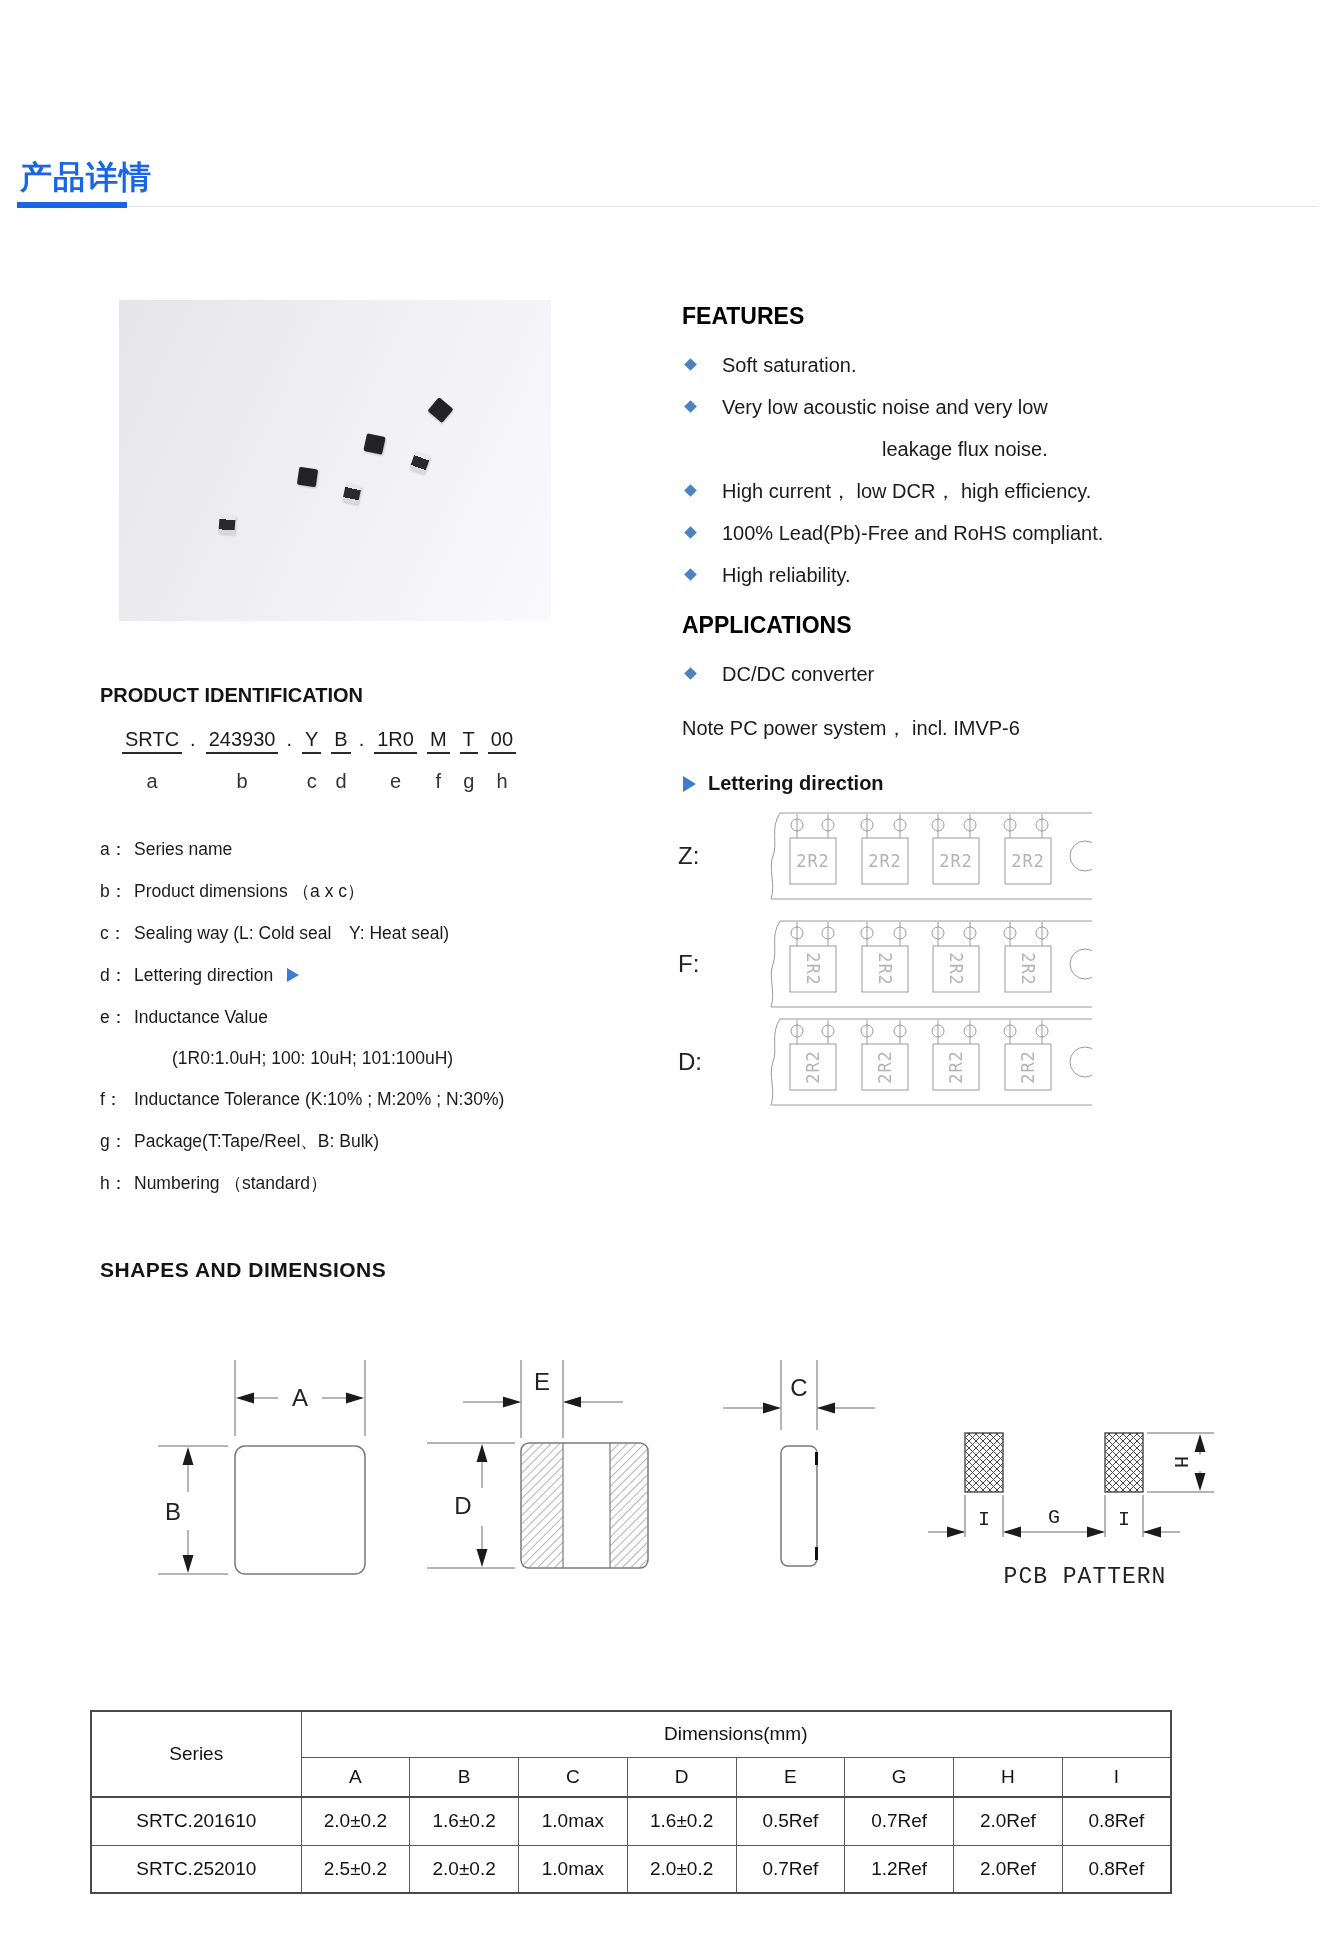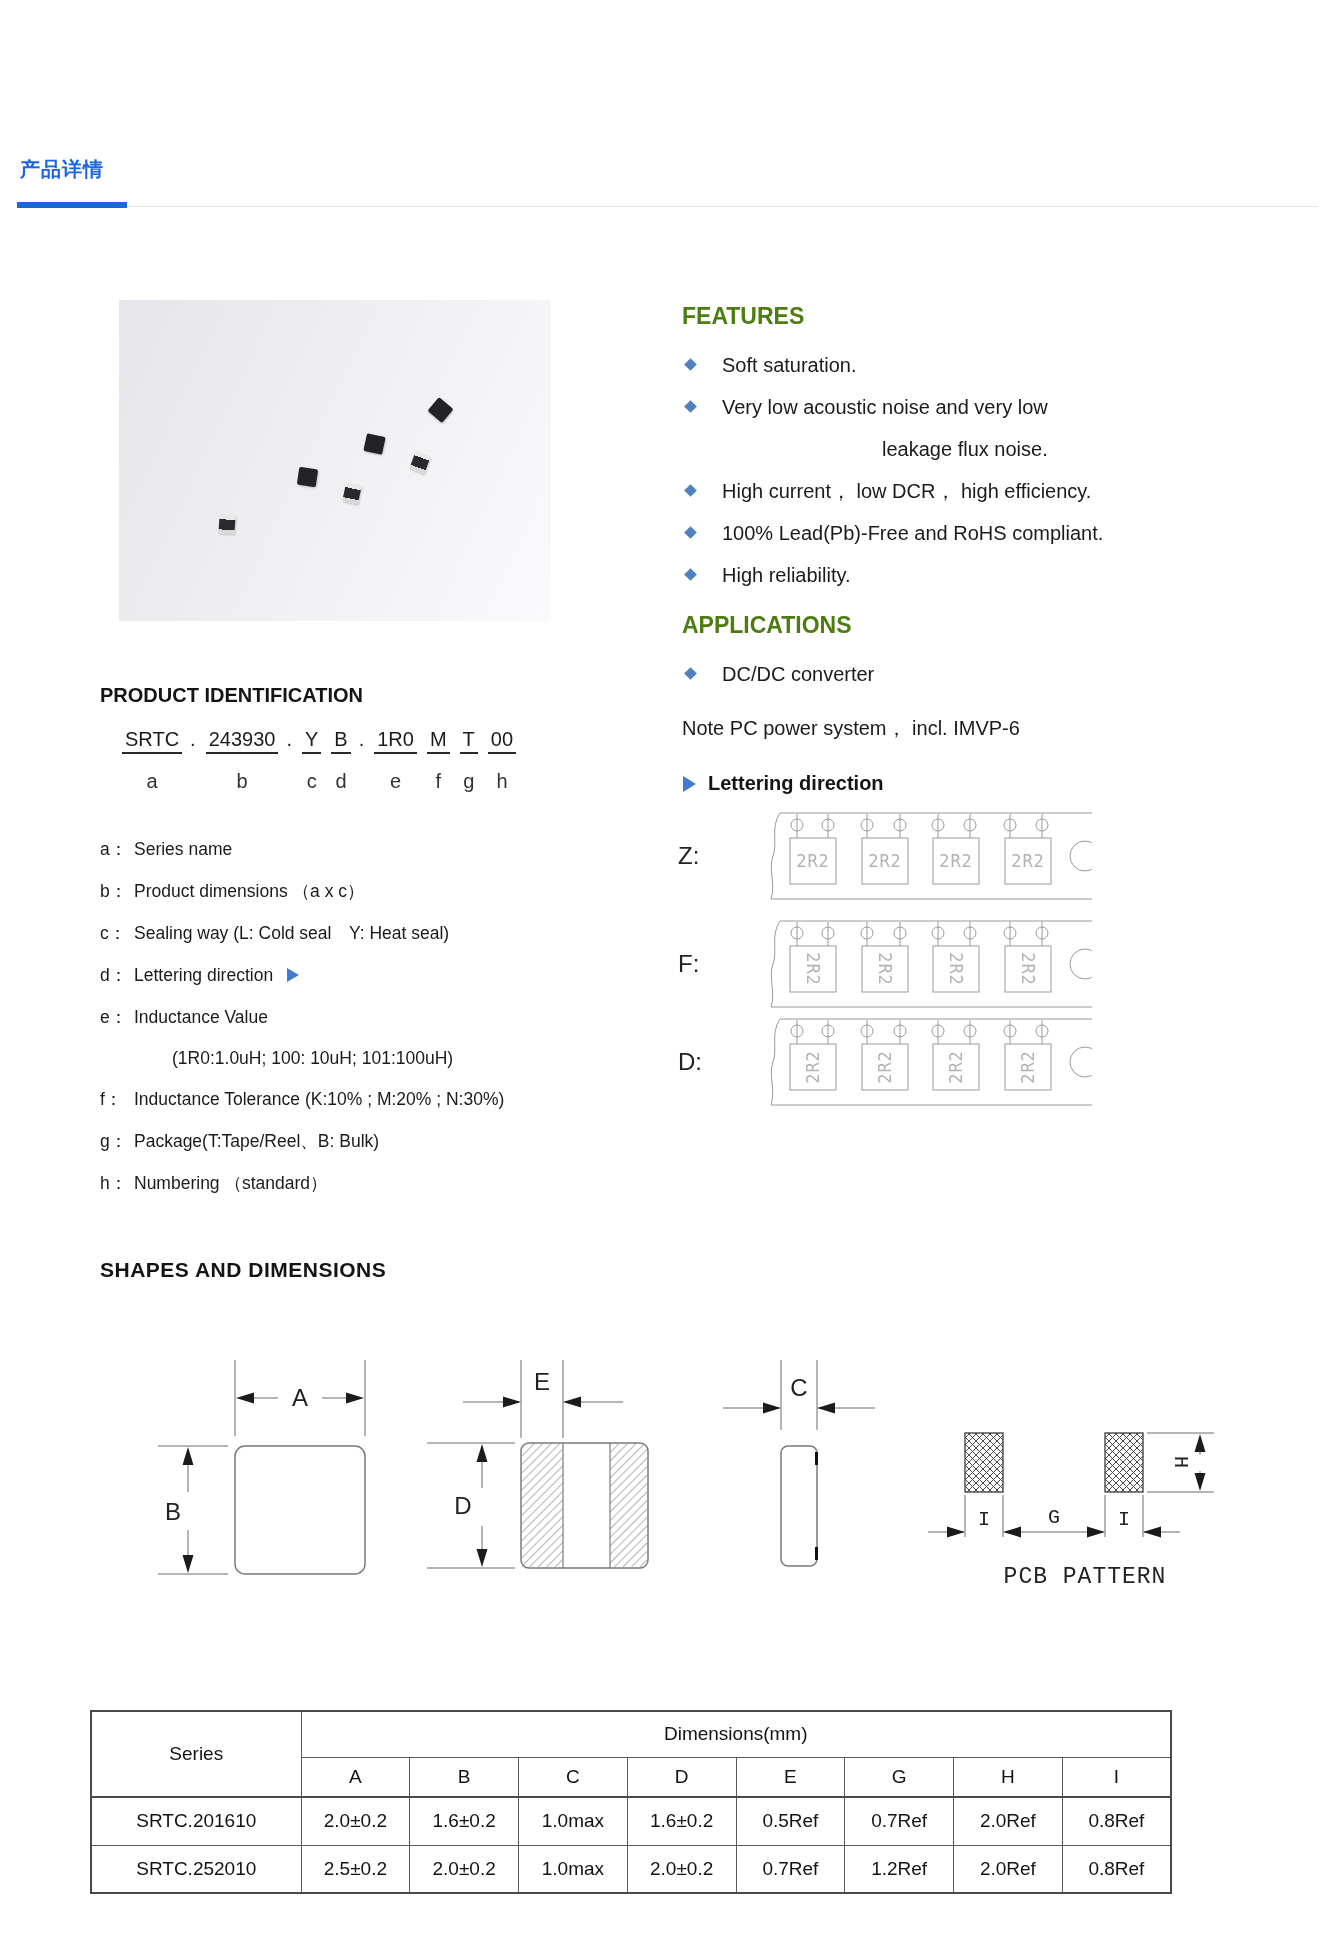--- a/index.html
+++ b/index.html
@@ -5,38 +5,38 @@
   * { margin:0; padding:0; box-sizing:border-box; }
   html,body { background:#ffffff; }
   body {
     position:relative; width:1335px; height:1953px;
     font-family:"Liberation Sans","DejaVu Sans",sans-serif;
     color:#1d1d1f; overflow:hidden;
   }
   .abs { position:absolute; }
 
   
-  .page-title { left:20px; top:156px; font-size:20px; font-weight:600; color:#1a64e6; letter-spacing:1px; }
+  .page-title { left:20px; top:156px; font-size:32px; font-weight:600; color:#1a64e6; letter-spacing:1px; }
   .title-hairline { left:17px; top:206px; width:1301px; height:1px; background:#e6e6ea; }
   .title-accent { left:17px; top:202px; width:110px; height:6px; background:#1a64e6; }
 
   
   .photo {
     left:119px; top:300px; width:432px; height:321px;
     background:linear-gradient(115deg,#e6e6ea 0%,#efeff2 45%,#fafafc 100%);
   }
   .chip { position:absolute; }
   .chip-dark { width:19px; height:18px; background:#232327; border-radius:2px; box-shadow:1px 1px 2px rgba(0,0,0,.22); }
   .chip-term { width:16px; height:19px; border-radius:1px;
     background:linear-gradient(180deg,#e9e9e9 0%,#e9e9e9 24%,#2a2a2e 24%,#2a2a2e 78%,#d9d9d9 78%,#d9d9d9 100%);
     box-shadow:1px 1px 2px rgba(0,0,0,.2); }
 
   
   .feat-block { left:682px; top:303px; width:465px; }
-  .sec-heading { font-size:23px; font-weight:bold; color:#4d7c0f; }
+  .sec-heading { font-size:23px; font-weight:bold; color:#000000; }
   .blist { list-style:none; margin-top:14px; }
   .blist li { display:flex; line-height:42px; }
   .diamond { flex:0 0 auto; width:9px; height:9px; background:#4f81bd; transform:rotate(45deg); margin:16px 27px 0 4px; }
   .li-text { font-size:20px; color:#1b1b1b; white-space:pre-line;text-align:right; }
   .app-heading { margin-top:16px; }
   .note-line { margin-top:12px; font-size:20px; line-height:42px; color:#1b1b1b; }
 
   
   .lett-head { left:683px; top:772px; display:flex; align-items:center; }
   .tri-right { width:0; height:0; border-left:13px solid #3f7bd0; border-top:8px solid transparent; border-bottom:8px solid transparent; }

